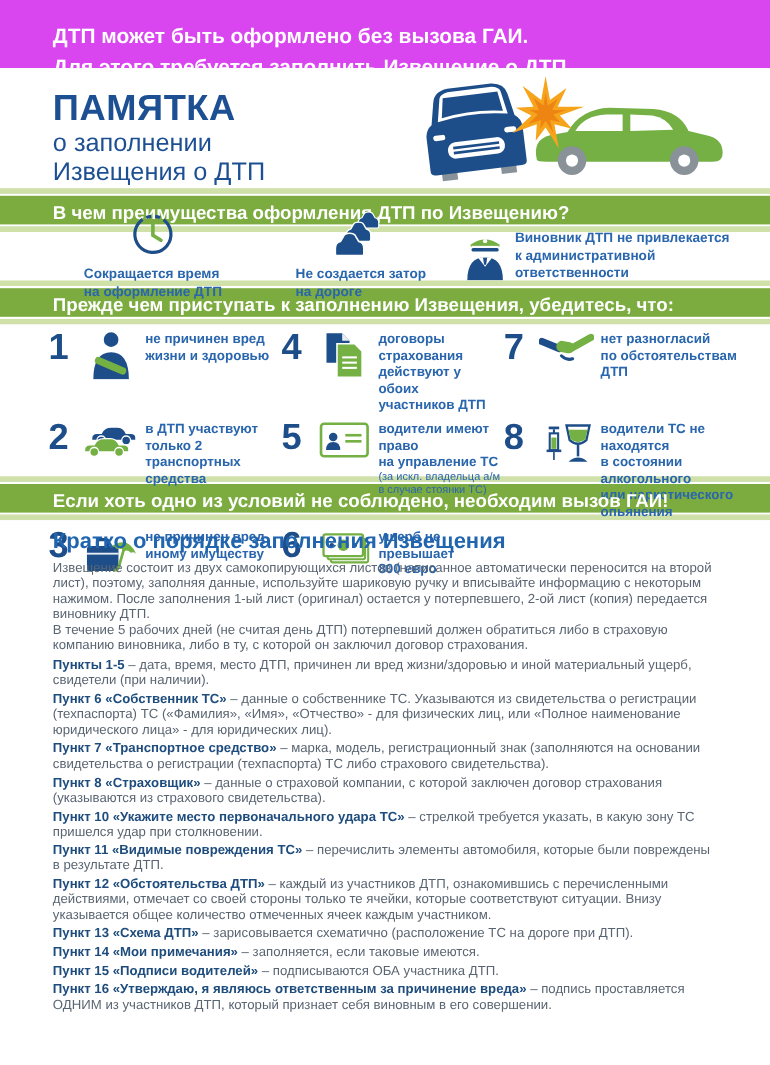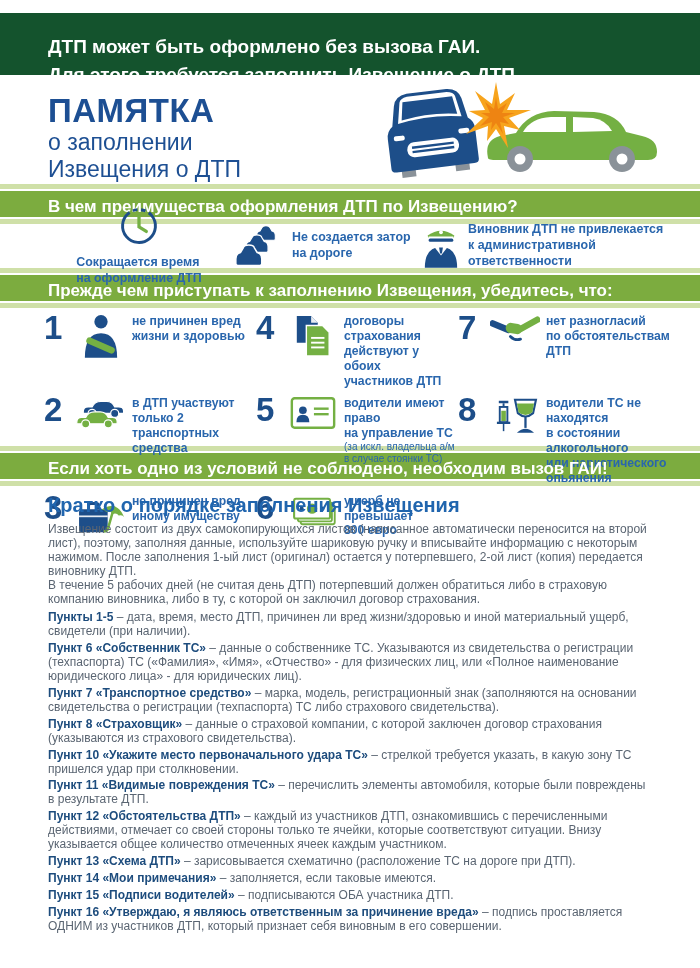--- a/index.html
+++ b/index.html
@@ -1,42 +1,42 @@
 <!DOCTYPE html>
 <html lang="ru"><head>
 <meta charset="utf-8">
 <style>
   * { margin:0; padding:0; box-sizing:border-box; }
   html,body { background:#fff; }
   body { font-family:"Liberation Sans","DejaVu Sans",sans-serif; width:700px; }
   .page { width:700px; height:968px; overflow:hidden; background:#fff; }
 
   
-  .banner { height:62px; background:#14532d; padding:20px 48px 0;margin-top:13px; }
+  .banner { height:62px; background:#d946ef; padding:20px 48px 0; }
   .banner .line { color:#fff; font-size:19px; font-weight:700; line-height:1.48; }
 
   
   .hero { height:109px; position:relative; background:#fff; }
   .hero-title { position:absolute; left:48px; top:19px; color:#1D4F93; }
   .hero-title .t1 { font-size:33px; font-weight:800; letter-spacing:.5px; line-height:1.05; }
   .hero-title .t2 { font-size:23px; font-weight:400; line-height:1.2; }
   .hero-art { position:absolute; right:30px; bottom:2px; }
 
   
   .band .stripe { height:5px; background:#CFE0A8; }
   .band .bar { height:30px; background:#7CAC3F; border-top:2px solid #fff; border-bottom:2px solid #fff;
                display:flex; align-items:flex-end; padding-left:48px; }
   .band .bar span { color:#fff; font-size:17px; font-weight:700; }
 
   
   .benefits { height:44px; display:flex; align-items:center; padding-left:44px; background:#fff; }
   .benefit { display:flex; align-items:center; gap:8px; }
   .benefit .b-txt { color:#2966AD; font-size:12.4px; font-weight:600; line-height:1.28; white-space:pre-line; }
   .benefit.b1 { width:192px;flex-direction:column; }
-  .benefit.b2 { width:190px; }
+  .benefit.b2 { width:190px;flex-direction:column; }
 
   
   .checklist { height:138px; padding:5px 0 0 44px; display:grid;
                grid-template-columns:212px 202px 240px; grid-template-rows:repeat(3,auto);
                grid-auto-flow:column; row-gap:7px; background:#fff; }
   .chk { display:flex; align-items:flex-start; gap:6px; }
   .chk .num { width:26px; flex:none; color:#1D4E89; font-size:33px; font-weight:700; line-height:.88; }
   .chk .icn { width:50px; flex:none; display:flex; justify-content:center; margin-top:1px; }
   .chk .txt { color:#2966AD; font-size:12.2px; font-weight:600; line-height:1.22; white-space:pre-line; padding-top:1px; }
   .chk .note { display:block; font-size:10px; font-weight:400; line-height:1.2; white-space:pre-line; }

